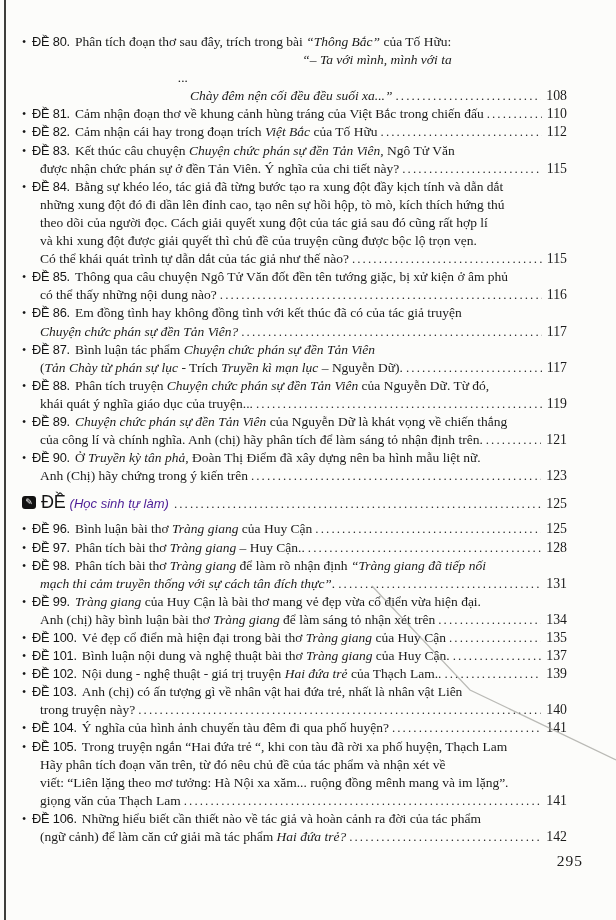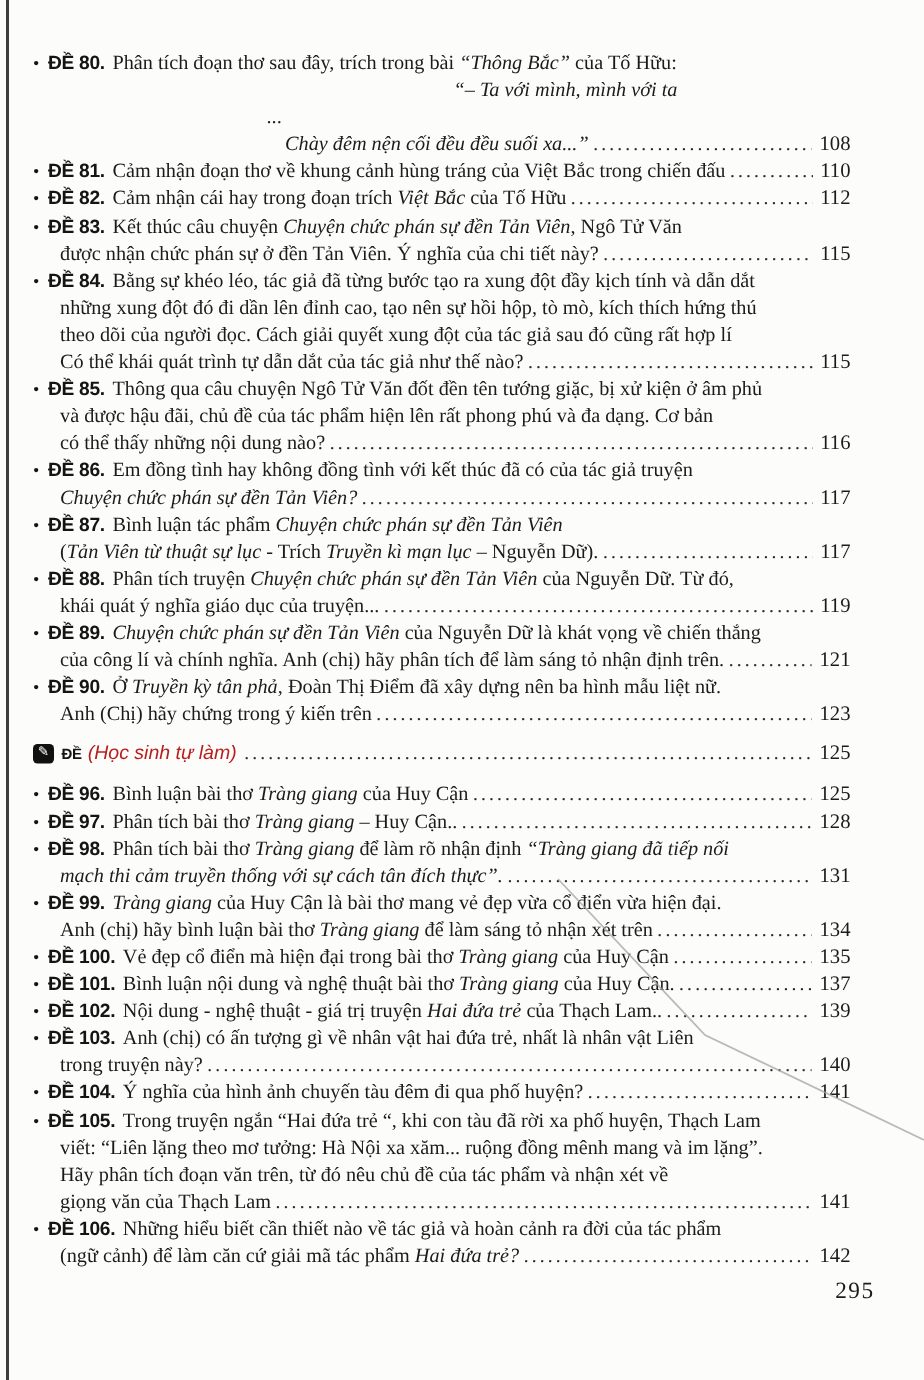--- a/index.html
+++ b/index.html
@@ -13,27 +13,27 @@
   .entry{margin:0;}
   .entry.special{margin:8px 0 9px 0;}
   .row{display:flex;align-items:baseline;line-height:18.1px;height:18.1px;white-space:nowrap;}
   .bullet{flex:none;width:10px;font-size:12px;color:#141414;}
   .pen{
     flex:none;width:14px;height:13px;margin-right:5px;align-self:center;
     background:#111;border-radius:3px;color:#fff;font-size:9px;line-height:13px;text-align:center;
     font-family:"DejaVu Sans",sans-serif;
   }
   .label{
-    flex:none;font-family:"Liberation Sans",sans-serif;font-weight:700;
+    flex:none;font-family:"Liberation Sans",sans-serif;font-weight:400;
     font-size:12.8px;letter-spacing:-0.2px;padding-right:5px;color:#141414;
   }
-  .special .label{font-size:10px;padding-right:4px;}
+  .special .label{font-size:18px;padding-right:4px;}
   .note{
     flex:none;font-family:"Liberation Sans",sans-serif;font-style:italic;
-    font-size:13px;padding-right:2px;color:#b91c1c;
+    font-size:13px;padding-right:2px;color:#4c1d95;
   }
   .txt{flex:none;font-size:13.5px;}
   .txt em{font-style:italic;}
   .cont{padding-left:18px;}
   .ind-quote{padding-left:165px;justify-content:center;}
   .ind-dots3{padding-left:156px;}
   .ind-quote2{padding-left:168px;}
   .dots{
     flex:1 1 0;min-width:6px;overflow:hidden;
     font-size:13px;letter-spacing:2.1px;color:#2c2c2c;margin:0 2px 0 3px;
@@ -106,35 +106,35 @@
           <span class="label">ĐỀ 84.</span>
           <span class="txt"><span>Bằng sự khéo léo, tác giả đã từng bước tạo ra xung đột đầy kịch tính và dẫn dắt</span></span>
         </div>
         <div class="row cont">
           <span class="txt"><span>những xung đột đó đi dần lên đỉnh cao, tạo nên sự hồi hộp, tò mò, kích thích hứng thú</span></span>
         </div>
         <div class="row cont">
           <span class="txt"><span>theo dõi của người đọc. Cách giải quyết xung đột của tác giả sau đó cũng rất hợp lí</span></span>
         </div>
         <div class="row cont">
+          <span class="txt"><span>và khi xung đột được giải quyết thì chủ đề của truyện cũng được bộc lộ trọn vẹn.</span></span>
+        </div>
+        <div class="row cont">
           <span class="txt"><span>Có thể khái quát trình tự dẫn dắt của tác giả như thế nào?</span></span>
           <span class="dots">....................................................................................................................................................................................</span>
           <span class="pg">115</span>
         </div>
       </div>
       <div class="entry">
         <div class="row">
           <span class="bullet">•</span>
           <span class="label">ĐỀ 85.</span>
           <span class="txt"><span>Thông qua câu chuyện Ngô Tử Văn đốt đền tên tướng giặc, bị xử kiện ở âm phủ</span></span>
         </div>
         <div class="row cont">
-          <span class="txt"><span>và được hậu đãi, chủ đề của tác phẩm hiện lên rất phong phú và đa dạng. Cơ bản</span></span>
-        </div>
-        <div class="row cont">
           <span class="txt"><span>có thể thấy những nội dung nào?</span></span>
           <span class="dots">....................................................................................................................................................................................</span>
           <span class="pg">116</span>
         </div>
       </div>
       <div class="entry">
         <div class="row">
           <span class="bullet">•</span>
           <span class="label">ĐỀ 86.</span>
           <span class="txt"><span>Em đồng tình hay không đồng tình với kết thúc đã có của tác giả truyện</span></span>
@@ -145,21 +145,21 @@
           <span class="pg">117</span>
         </div>
       </div>
       <div class="entry">
         <div class="row">
           <span class="bullet">•</span>
           <span class="label">ĐỀ 87.</span>
           <span class="txt"><span>Bình luận tác phẩm </span><em>Chuyện chức phán sự đền Tản Viên</em></span>
         </div>
         <div class="row cont">
-          <span class="txt"><span>(</span><em>Tản Viên từ thuật sự lục</em><span> - Trích </span><em>Truyền kì mạn lục</em><span> – Nguyễn Dữ). </span></span>
+          <span class="txt"><span>(</span><em>Tản Chày từ phán sự lục</em><span> - Trích </span><em>Truyền kì mạn lục</em><span> – Nguyễn Dữ). </span></span>
           <span class="dots">....................................................................................................................................................................................</span>
           <span class="pg">117</span>
         </div>
       </div>
       <div class="entry">
         <div class="row">
           <span class="bullet">•</span>
           <span class="label">ĐỀ 88.</span>
           <span class="txt"><span>Phân tích truyện </span><em>Chuyện chức phán sự đền Tản Viên</em><span> của Nguyễn Dữ. Từ đó,</span></span>
         </div>
@@ -293,24 +293,24 @@
           <span class="pg">141</span>
         </div>
       </div>
       <div class="entry">
         <div class="row">
           <span class="bullet">•</span>
           <span class="label">ĐỀ 105.</span>
           <span class="txt"><span>Trong truyện ngắn “Hai đứa trẻ “, khi con tàu đã rời xa phố huyện, Thạch Lam</span></span>
         </div>
         <div class="row cont">
+          <span class="txt"><span>Hãy phân tích đoạn văn trên, từ đó nêu chủ đề của tác phẩm và nhận xét về</span></span>
+        </div>
+        <div class="row cont">
           <span class="txt"><span>viết: “Liên lặng theo mơ tưởng: Hà Nội xa xăm... ruộng đồng mênh mang và im lặng”.</span></span>
-        </div>
-        <div class="row cont">
-          <span class="txt"><span>Hãy phân tích đoạn văn trên, từ đó nêu chủ đề của tác phẩm và nhận xét về</span></span>
         </div>
         <div class="row cont">
           <span class="txt"><span>giọng văn của Thạch Lam</span></span>
           <span class="dots">....................................................................................................................................................................................</span>
           <span class="pg">141</span>
         </div>
       </div>
       <div class="entry">
         <div class="row">
           <span class="bullet">•</span>

